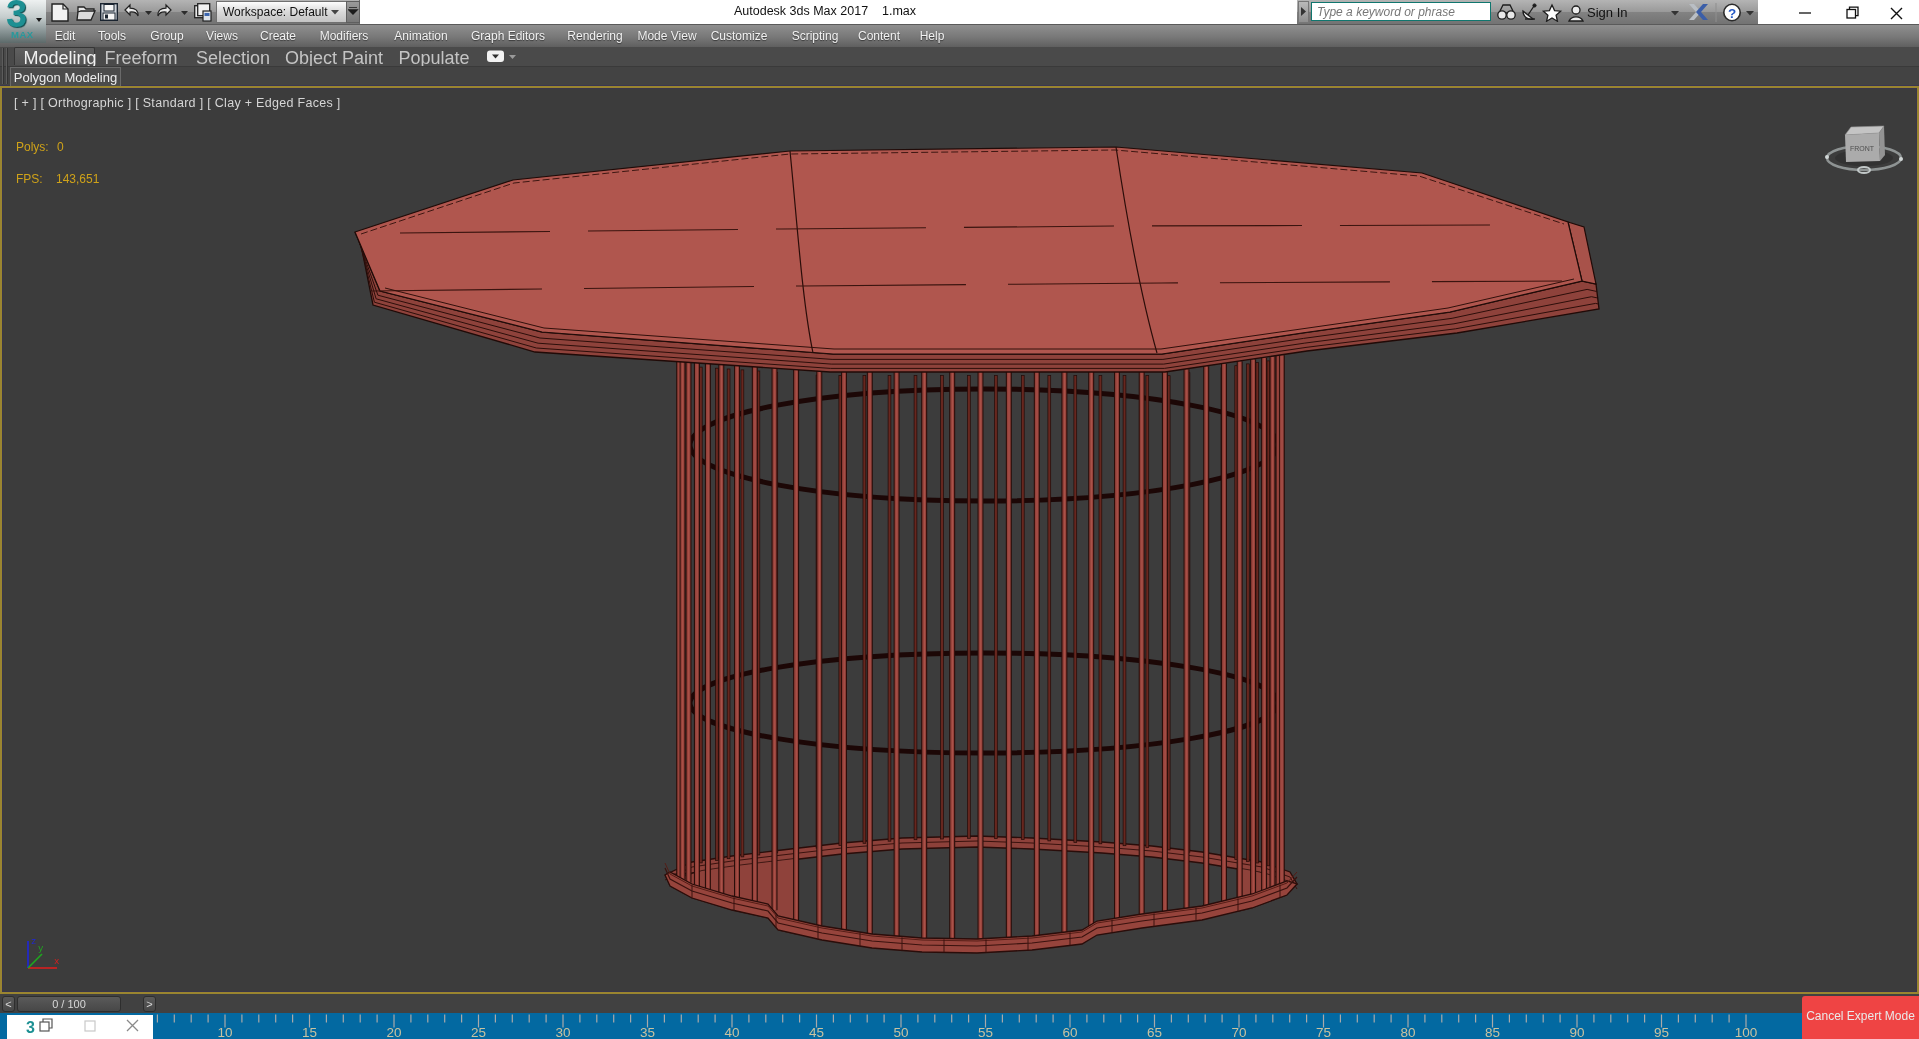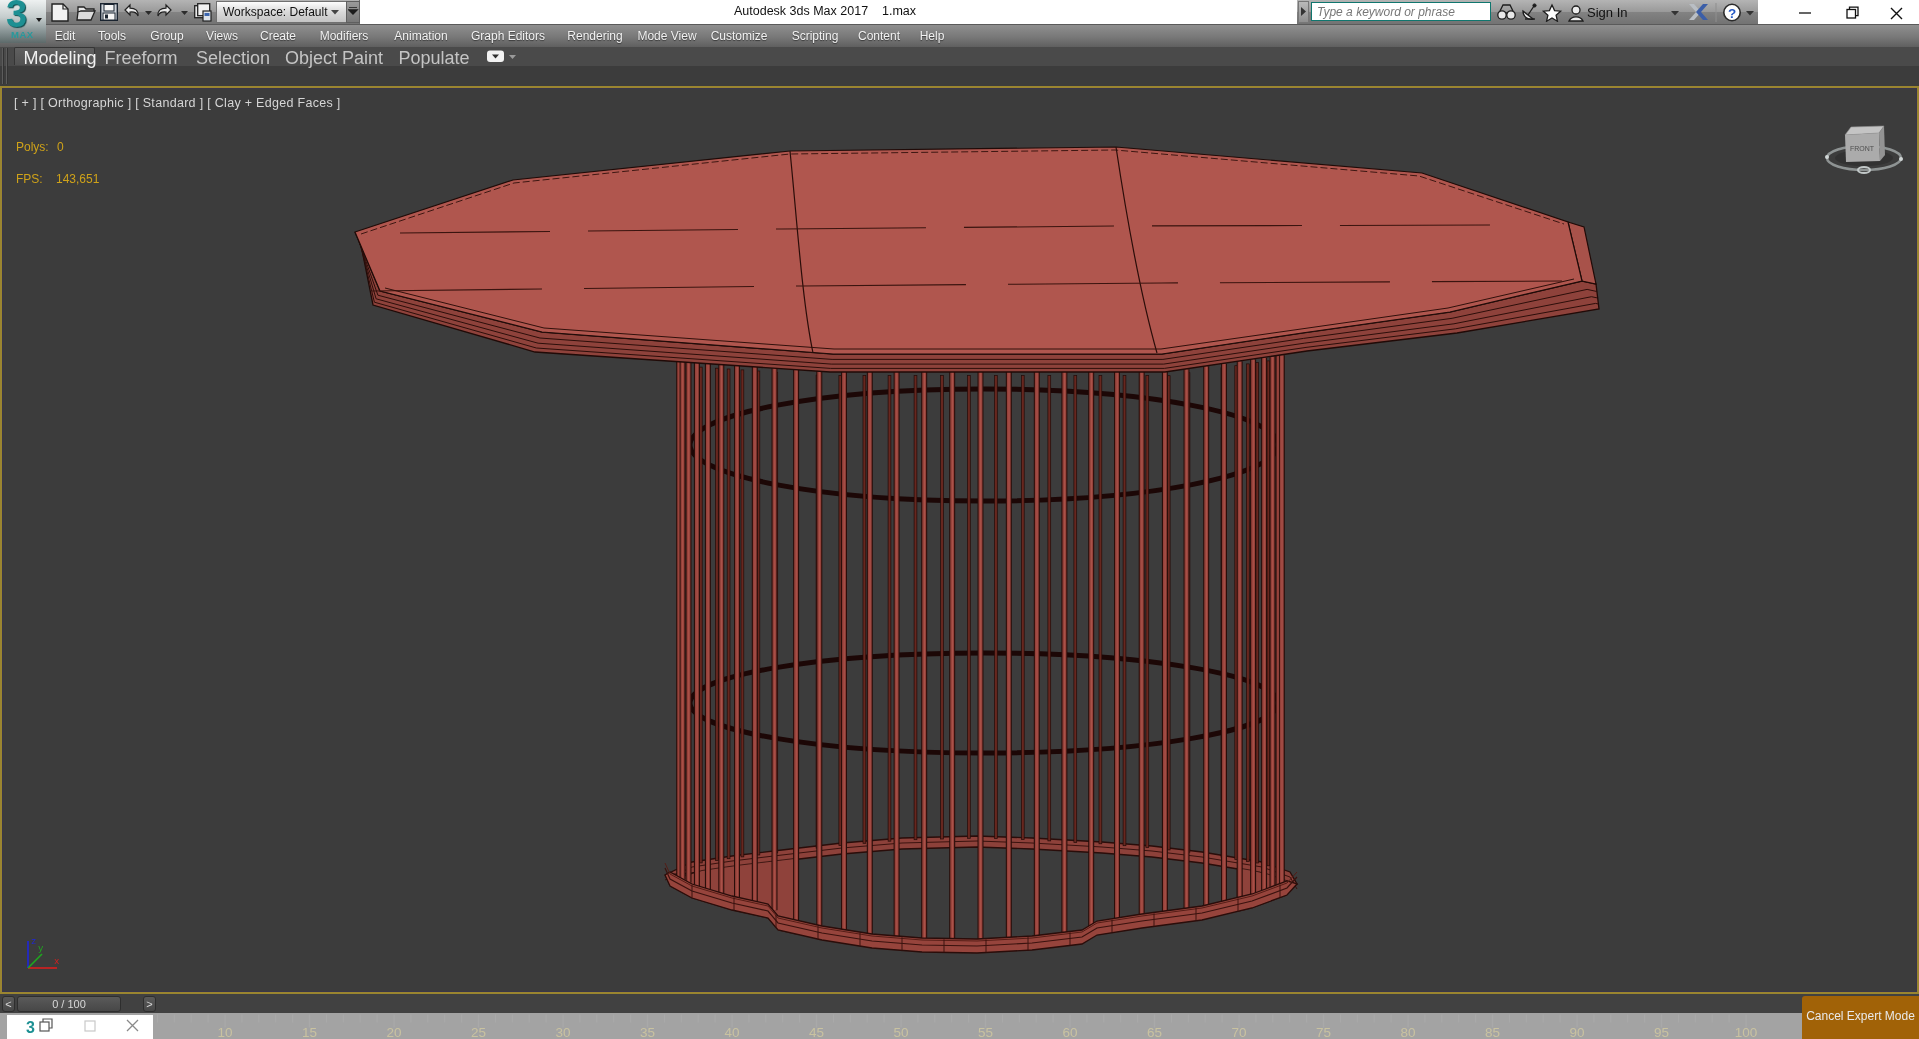--- a/index.html
+++ b/index.html
@@ -25,22 +25,22 @@
 #polyrow { left:0; top:66px; width:1919px; height:20px; background:#434343; border-top:1px solid #3a3a3a; border-bottom:1px solid #3a3752; }
 #polytab { left:10px; top:0px; width:111px; height:20px; background:#4b4b4b; border:1px solid #6a6a6a; border-bottom:none; color:#ececec; font-size:13px; text-align:center; padding-top:2px; }
 .grip { position:absolute; left:2px; width:2px; background:#5c5c5c; border-right:1px solid #333; }
 
 #viewport { left:0; top:86px; width:1919px; height:908px; background:#3c3c3c; border:2px solid #9a8530; box-shadow: inset 0 0 0 1px #39364b; }
 #vplabel { left:12px; top:8px; font-size:12.5px; color:#d6d6d6; letter-spacing:0.3px; }
 .stat { position:absolute; font-size:12px; color:#cfa219; }
 
 #sliderrow { left:0; top:994px; width:1919px; height:19px; background:#414141; }
 .tbtn { position:absolute; top:2px; height:16px; background:linear-gradient(#5a5a5a,#474747); border:1px solid #2e2e2e; border-radius:3px; color:#d8d8d8; font-size:11px; text-align:center; line-height:14px; }
-#ruler { left:0; top:1013px; width:1919px; height:26px; background:#a3a3a3; }
-#cancelbtn { left:1802px; top:996px; width:117px; height:43px; background:#a16207; border-radius:3px 0 0 0; color:#e9e9e9; font-size:12px; text-align:center; line-height:40px; z-index:6; }
+#ruler { left:0; top:1013px; width:1919px; height:26px; background:#0369a1; }
+#cancelbtn { left:1802px; top:996px; width:117px; height:43px; background:#ef4444; border-radius:3px 0 0 0; color:#e9e9e9; font-size:12px; text-align:center; line-height:40px; z-index:6; }
 #whitebox { left:7px; top:1015px; width:146px; height:24px; background:#ffffff; z-index:6; }
 </style></head><body>
 <div id="root">
   <div class="abs" id="titlebar"></div>
   <div class="abs" id="qat"></div>
   <div class="abs" id="searchbar"></div>
   <div class="abs" id="title-text">Autodesk 3ds Max 2017&nbsp;&nbsp;&nbsp;&nbsp;1.max</div>
   <div class="abs" id="qaticons">
       <svg style="position:absolute;left:0;top:0" width="366" height="24">
         <g transform="translate(51,3)">
@@ -157,20 +157,23 @@
       <div class="tabitem" style="left:60px;color:#f0f0f0">Modeling</div>
       <div class="tabitem" style="left:141px;color:#c4c4c4">Freeform</div>
       <div class="tabitem" style="left:233px;color:#c4c4c4">Selection</div>
       <div class="tabitem" style="left:334px;color:#c4c4c4">Object Paint</div>
       <div class="tabitem" style="left:434px;color:#c4c4c4">Populate</div>
       <svg style="position:absolute;left:486px;top:3px" width="36" height="13">
         <rect x="1" y="0.5" width="17" height="11.5" rx="3" fill="#f2f2f2"></rect>
         <path d="M6,4.5 l3.5,4 l3.5,-4 z" fill="#2e2e2e"></path>
         <path d="M23,5 l3.5,4 l3.5,-4 z" fill="#9a9a9a"></path>
       </svg>
+    </div>
+  <div class="abs" id="polyrow">
+      <div class="abs" id="polytab">Polygon Modeling</div>
     </div>
   <div class="grip" style="top:48px;height:36px;"></div>
     <div class="grip" style="top:48px;height:36px;left:6px;"></div>
   <div class="abs" id="viewport">
     <svg width="1915" height="904" viewBox="0 88 1915 904" style="position:absolute;left:0;top:0">
       <ellipse cx="982" cy="445" rx="294" ry="56" fill="none" stroke="#1c0706" stroke-width="5"></ellipse>
 <ellipse cx="982" cy="703" rx="294" ry="50" fill="none" stroke="#1c0706" stroke-width="5"></ellipse>
 <polygon points="663.0,875.0 690.0,862.0 730.0,856.0 780.0,850.0 840.0,843.0 900.0,838.0 975.0,836.0 1030.0,838.0 1100.0,842.0 1150.0,846.0 1200.0,852.0 1260.0,862.0 1288.0,872.0 1295.0,884.0 1295.0,884.0 1288.0,883.0 1260.0,873.0 1200.0,863.0 1150.0,857.0 1100.0,853.0 1030.0,849.0 975.0,847.0 900.0,849.0 840.0,854.0 780.0,861.0 730.0,867.0 690.0,873.0 663.0,875.0" fill="#8d413a" stroke="#2a0d0a" stroke-width="1.3"></polygon>
 <polyline points="663.0,880.0 690.0,867.0 730.0,861.0 780.0,855.0 840.0,848.0 900.0,843.0 975.0,841.0 1030.0,843.0 1100.0,847.0 1150.0,851.0 1200.0,857.0 1260.0,867.0 1288.0,877.0 1295.0,889.0" fill="none" stroke="#3a120e" stroke-width="1"></polyline>
 <polygon points="663.0,875.0 680.0,876.8 700.0,870.5 720.0,867.5 740.0,864.8 760.0,862.4 780.0,860.0 795.0,858.2 795.0,934.3 776.0,930.0 766.0,918.0 730.0,910.0 690.0,898.0 668.0,886.0 663.0,875.0" fill="#8f423b" stroke="#30100c" stroke-width="0.8"></polygon>

